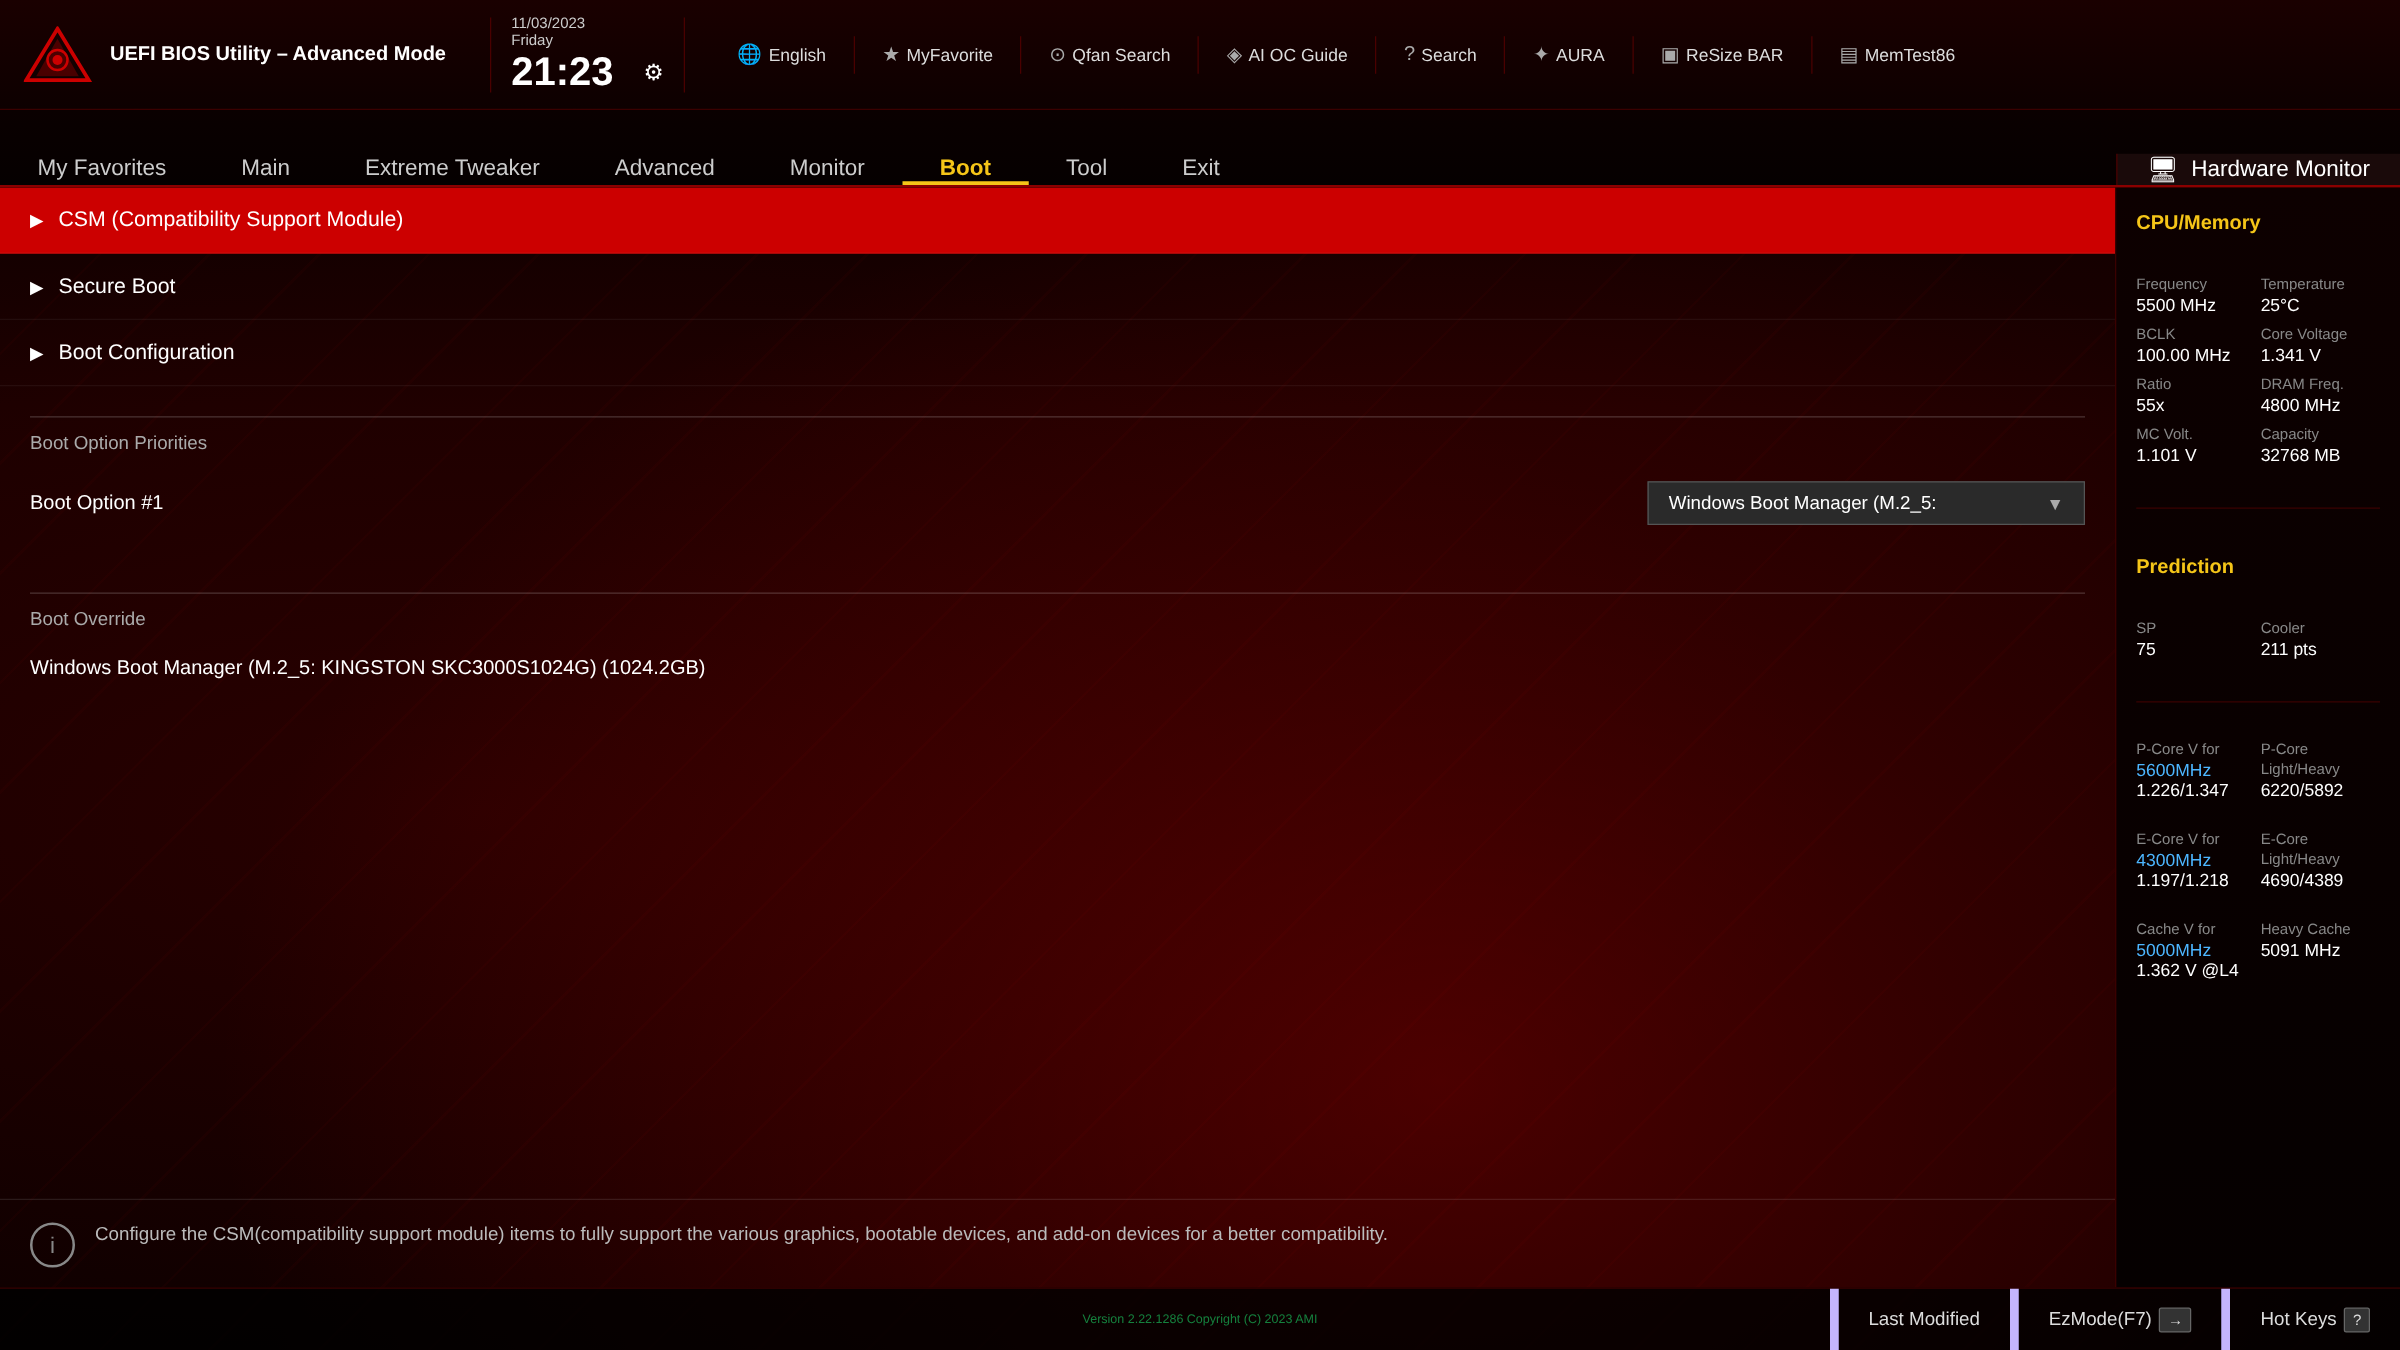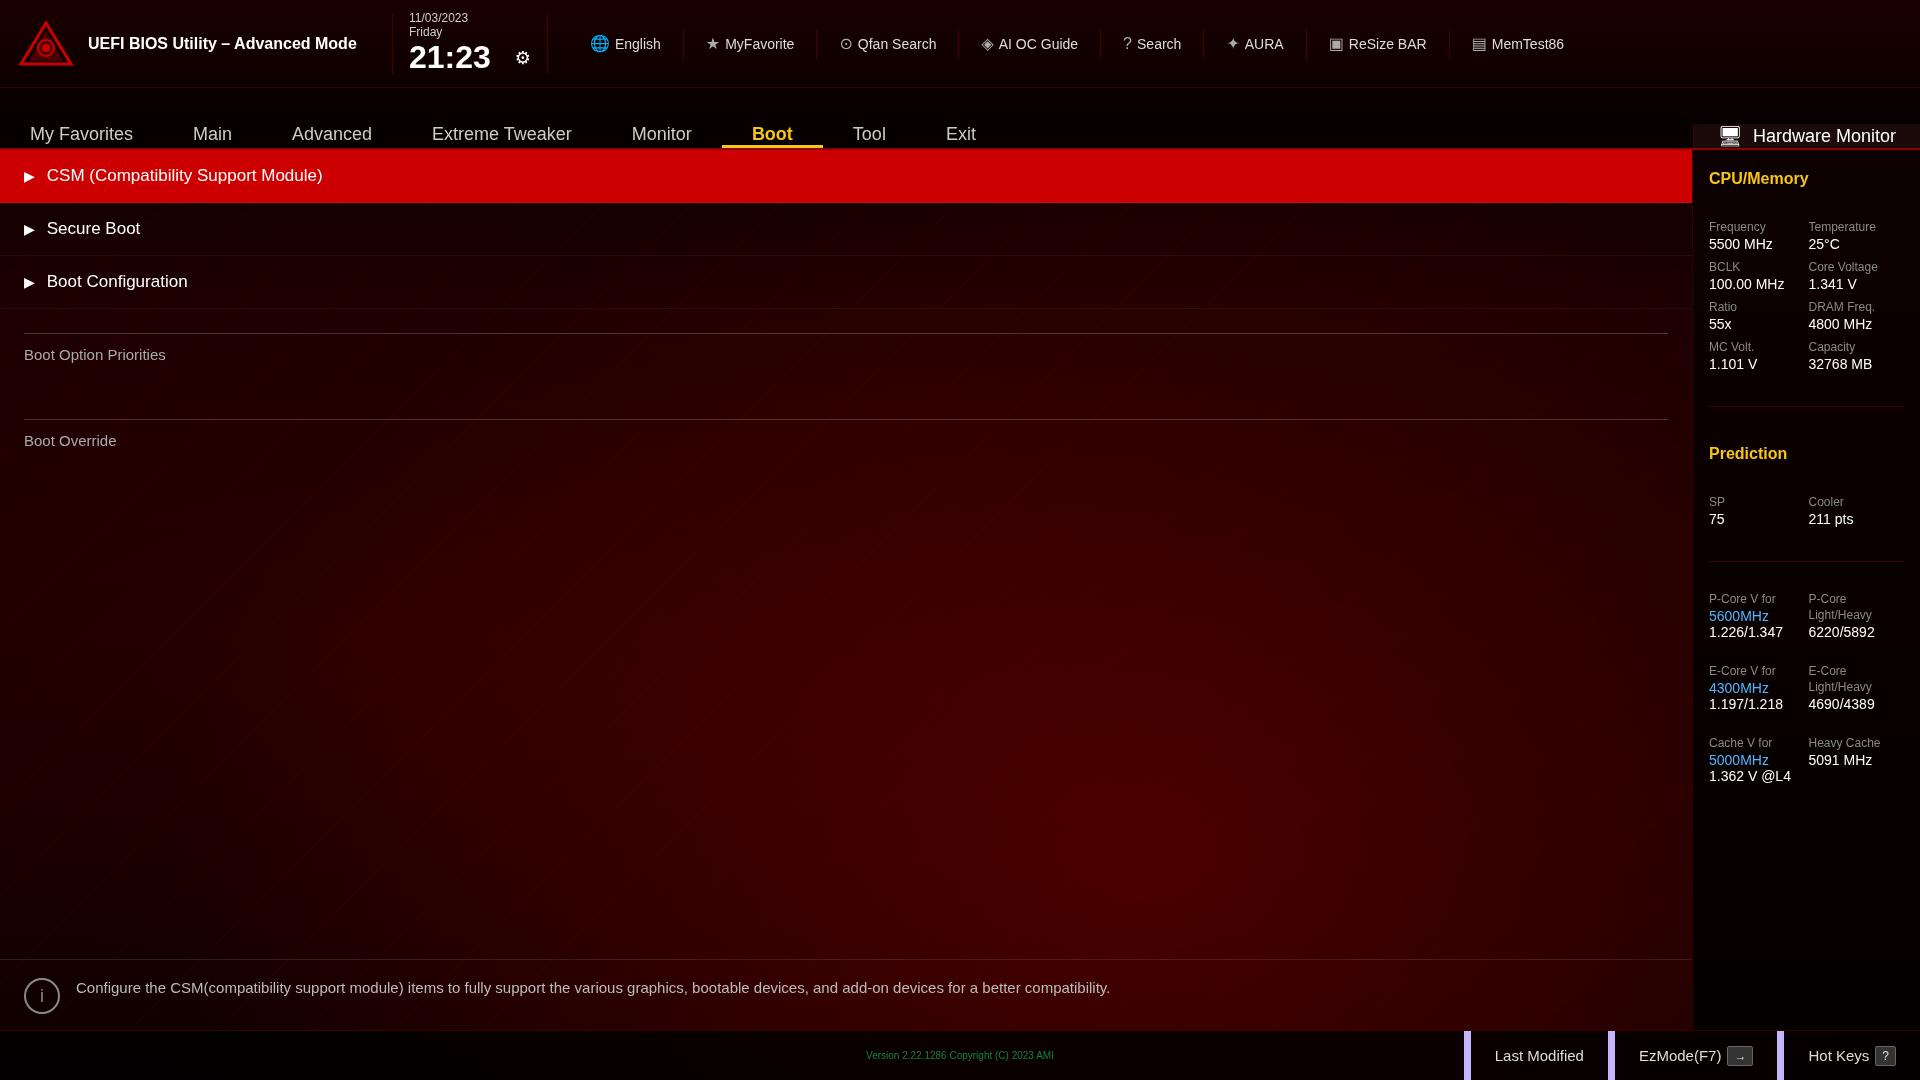--- a/index.html
+++ b/index.html
@@ -520,22 +520,22 @@
         <span class="tool-icon">▤</span>
         <span>MemTest86</span>
       </div>
     </div>
   </div>
 
   <div class="main-nav">
     <div class="nav-items-left">
       <div class="nav-item">My Favorites</div>
       <div class="nav-item">Main</div>
+      <div class="nav-item">Extreme Tweaker</div>
       <div class="nav-item">Advanced</div>
-      <div class="nav-item">Extreme Tweaker</div>
       <div class="nav-item">Monitor</div>
       <div class="nav-item active">Boot</div>
       <div class="nav-item">Tool</div>
       <div class="nav-item">Exit</div>
     </div>
     <div class="nav-hardware">
       <span class="monitor-icon-wrapper">🖥</span>
       <span class="hardware-monitor-label">Hardware Monitor</span>
     </div>
   </div>
@@ -556,25 +556,34 @@
 
       <div class="menu-item">
         <span class="menu-arrow">▶</span>
         <span class="menu-label">Boot Configuration</span>
       </div>
 
       <div class="content-section">
         <div class="section-divider"></div>
         <div class="section-title">Boot Option Priorities</div>
 
+        <div class="field-row">
+          <span class="field-label">Boot Option #1</span>
+          <div class="field-dropdown">
+            <span>Windows Boot Manager (M.2_5:</span>
+            <span style="flex:1"></span>
+            <span class="dropdown-arrow">▼</span>
+          </div>
+        </div>
       </div>
 
       <div class="content-section boot-override-section">
         <div class="section-divider"></div>
         <div class="section-title">Boot Override</div>
+        <div class="boot-override-item">Windows Boot Manager (M.2_5: KINGSTON SKC3000S1024G) (1024.2GB)</div>
       </div>
 
       <div style="flex:1"></div>
 
       <div class="info-bar">
         <div class="info-icon">i</div>
         <div class="info-text">Configure the CSM(compatibility support module) items to fully support the various graphics, bootable devices, and add-on devices for a better compatibility.</div>
       </div>
     </div>
 

